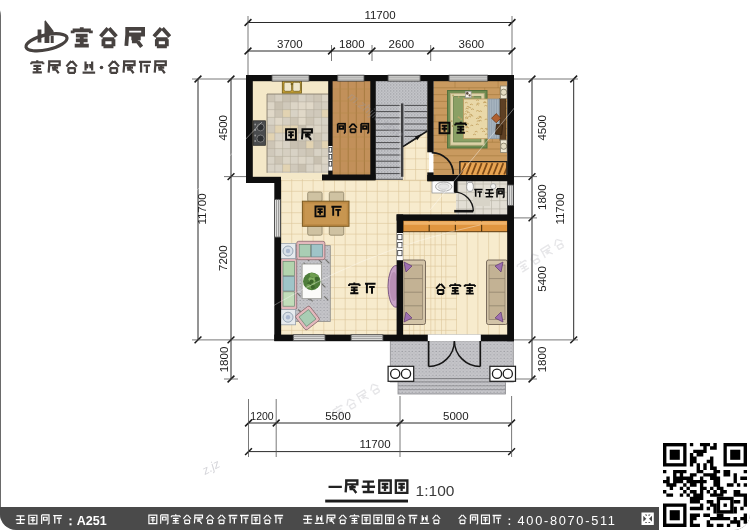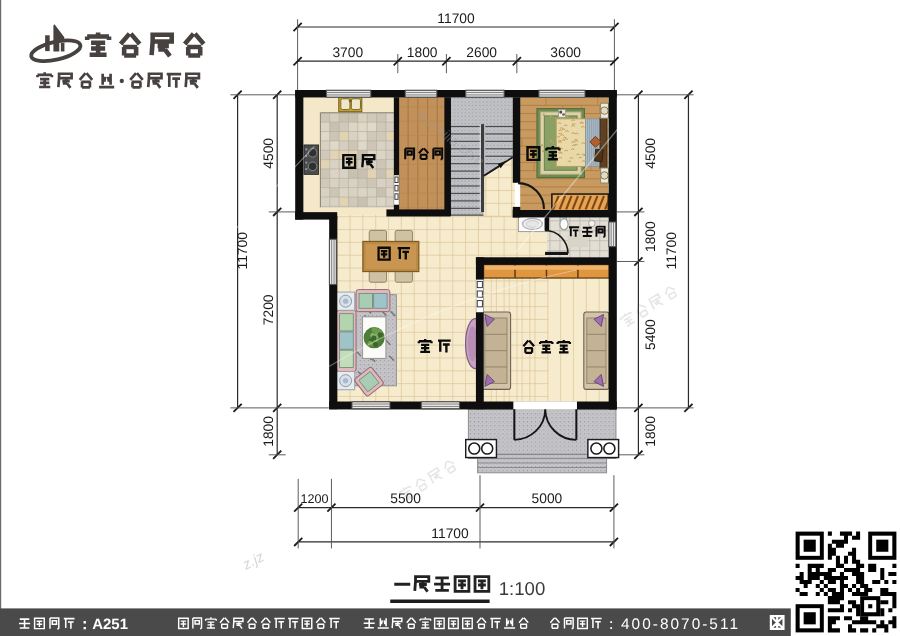--- a/index.html
+++ b/index.html
@@ -1,15 +1,15 @@
 <!DOCTYPE html>
 <html><head><meta charset="utf-8">
 <style>
 html,body{margin:0;padding:0;background:#ffffff;}
-#page{position:relative;width:750px;height:530px;background:#ffffff;font-family:"Liberation Sans",sans-serif;overflow:hidden;}
+#page{position:relative;width:750px;height:530px;background:#ffffff;font-family:"Liberation Sans",sans-serif;overflow:hidden;border-radius:16px;}
 svg{display:block;}
 text{font-family:"Liberation Sans",sans-serif;}
 </style></head>
 <body>
 <div id="page">
 <svg width="750" height="530" viewBox="0 0 750 530">
 
 <defs>
 <symbol id="g0" viewBox="0 0 16 16">
           <path d="M1.5 8.2 H14.5" stroke="currentColor" fill="none" style="stroke-width:var(--sw,2)"></path>

